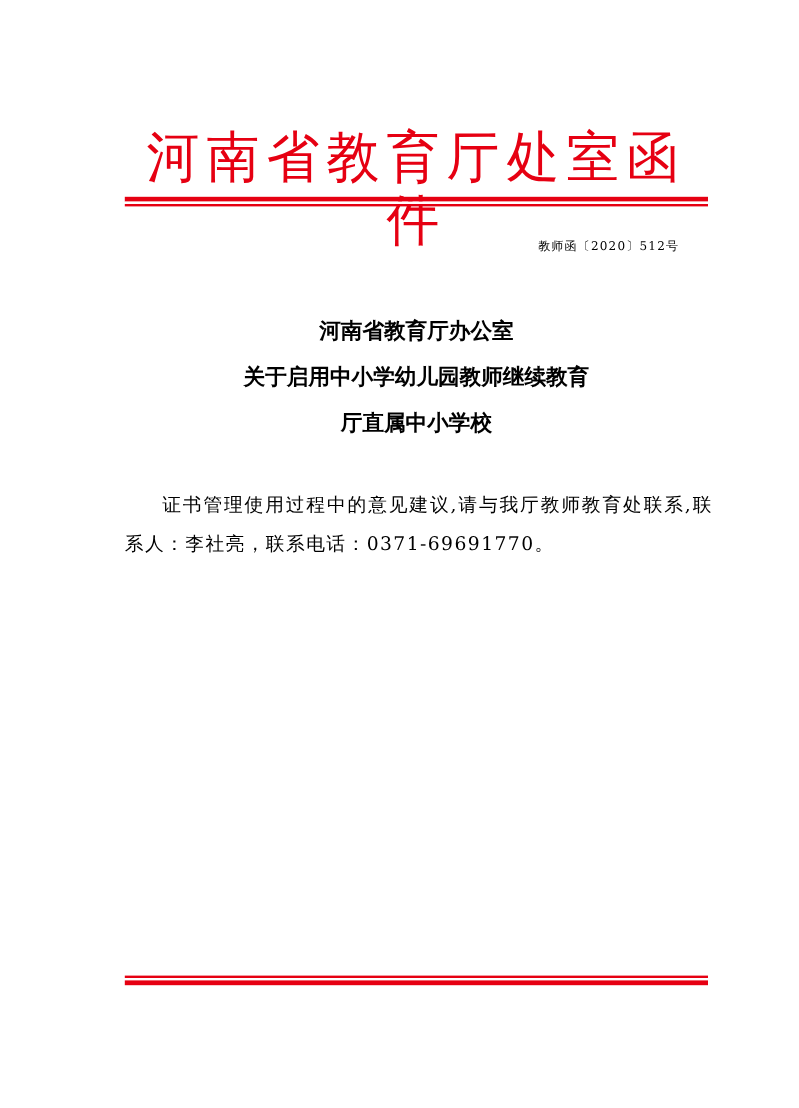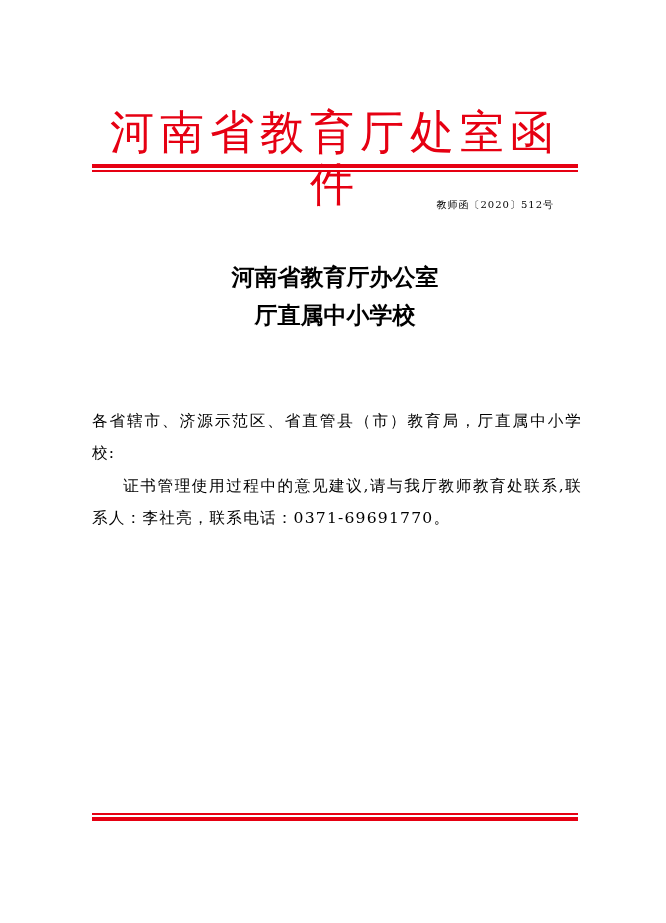--- a/index.html
+++ b/index.html
@@ -1,21 +1,21 @@
 <!DOCTYPE html>
 <html><head>
   <meta charset="utf-8">
   <style>
     html, body { margin: 0; padding: 0; background: #ffffff; }
     body {
       width: 666px; height: 923px; position: relative; overflow: hidden;
       font-family: "DejaVu Serif", "Liberation Serif", serif;
       color: #000;
     }
-    .page { position: absolute; left: 0; top: 0; width: 644px; height: 923px; }
+    .page { position: absolute; left: 12px; top: 0; width: 644px; height: 923px; }
 
     .letterhead {
       position: absolute; left: 92px; top: 108px; width: 486px;
       text-align: center; color: #e60012;
       font-family: "DejaVu Serif", "Liberation Serif", serif;
       font-size: 44px; line-height: 50px; letter-spacing: 6px;
       transform: scaleY(1.05);
     }
     .rule {
       position: absolute; left: 92px; width: 486px;
@@ -27,21 +27,21 @@
     .rule-bottom { top: 813px; }
 
     .doc-number {
       position: absolute; right: 90px; top: 198px;
       font-size: 10px; letter-spacing: 1px;
     }
 
     .title {
       position: absolute; left: 92px; width: 486px; top: 258px;
       text-align: center; font-weight: bold;
-      font-size: 23px; line-height: 38px;
+      font-size: 18px; line-height: 38px;
     }
     .title div { white-space: nowrap; }
 
     .body-text {
       position: absolute; left: 92px; top: 405px; width: 490px;
       font-size: 15.6px; line-height: 32.3px; letter-spacing: 1.2px;
     }
     .body-text p { margin: 0; text-align: justify; }
     .body-text .indent { text-indent: 2em; }
   </style>
@@ -54,25 +54,25 @@
   <div class="rule rule-top">
     <div class="thick"></div>
       <div class="gap"></div>
       <div class="thin"></div>
   </div>
 
   <div class="doc-number">教师函〔2020〕512号</div>
 
   <div class="title">
     <div>河南省教育厅办公室</div>
+    <div>关于启用中小学幼儿园教师继续教育</div>
     <div>厅直属中小学校</div>
   </div>
 
   <div class="body-text">
-    <p>各省辖市、济源示范区、省直管县（市）教育局，厅直属中小学校:</p>
     <p class="indent">证书管理使用过程中的意见建议,请与我厅教师教育处联系,联系人：李社亮，联系电话：0371-69691770。</p>
   </div>
 
   <div class="rule rule-bottom">
     <div class="thin"></div>
       <div class="gap"></div>
       <div class="thick"></div>
   </div>
 </div>
 

